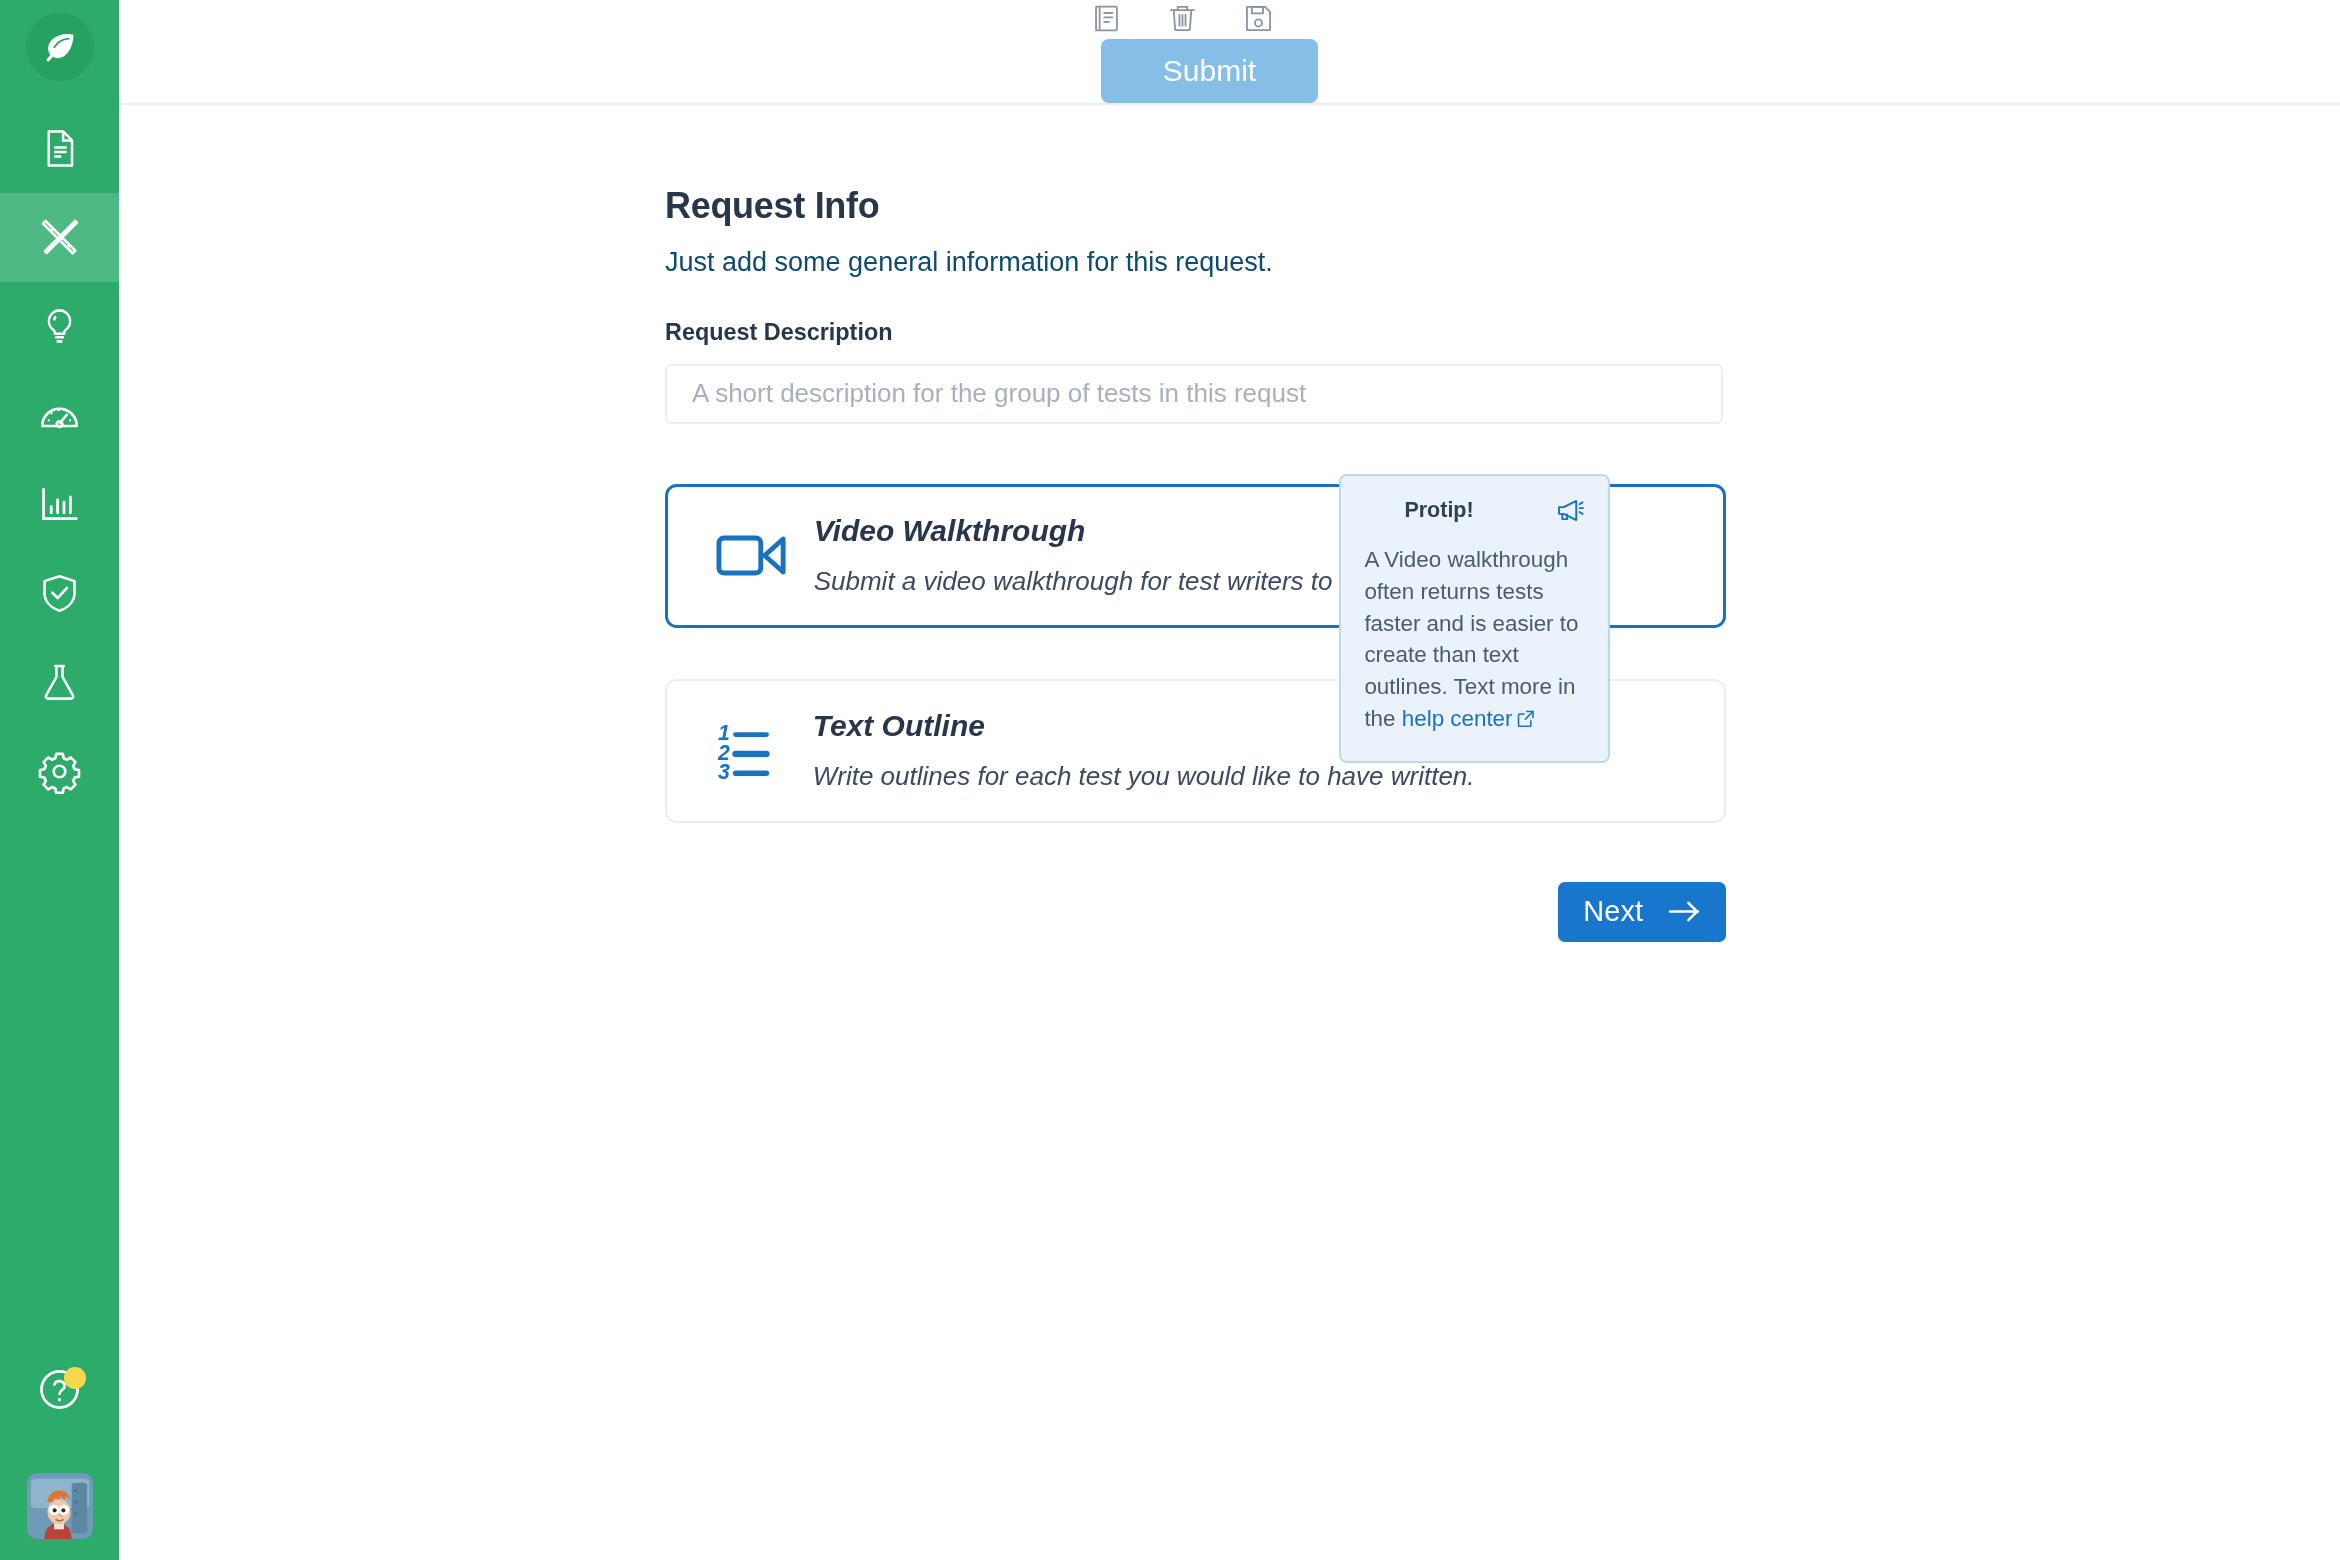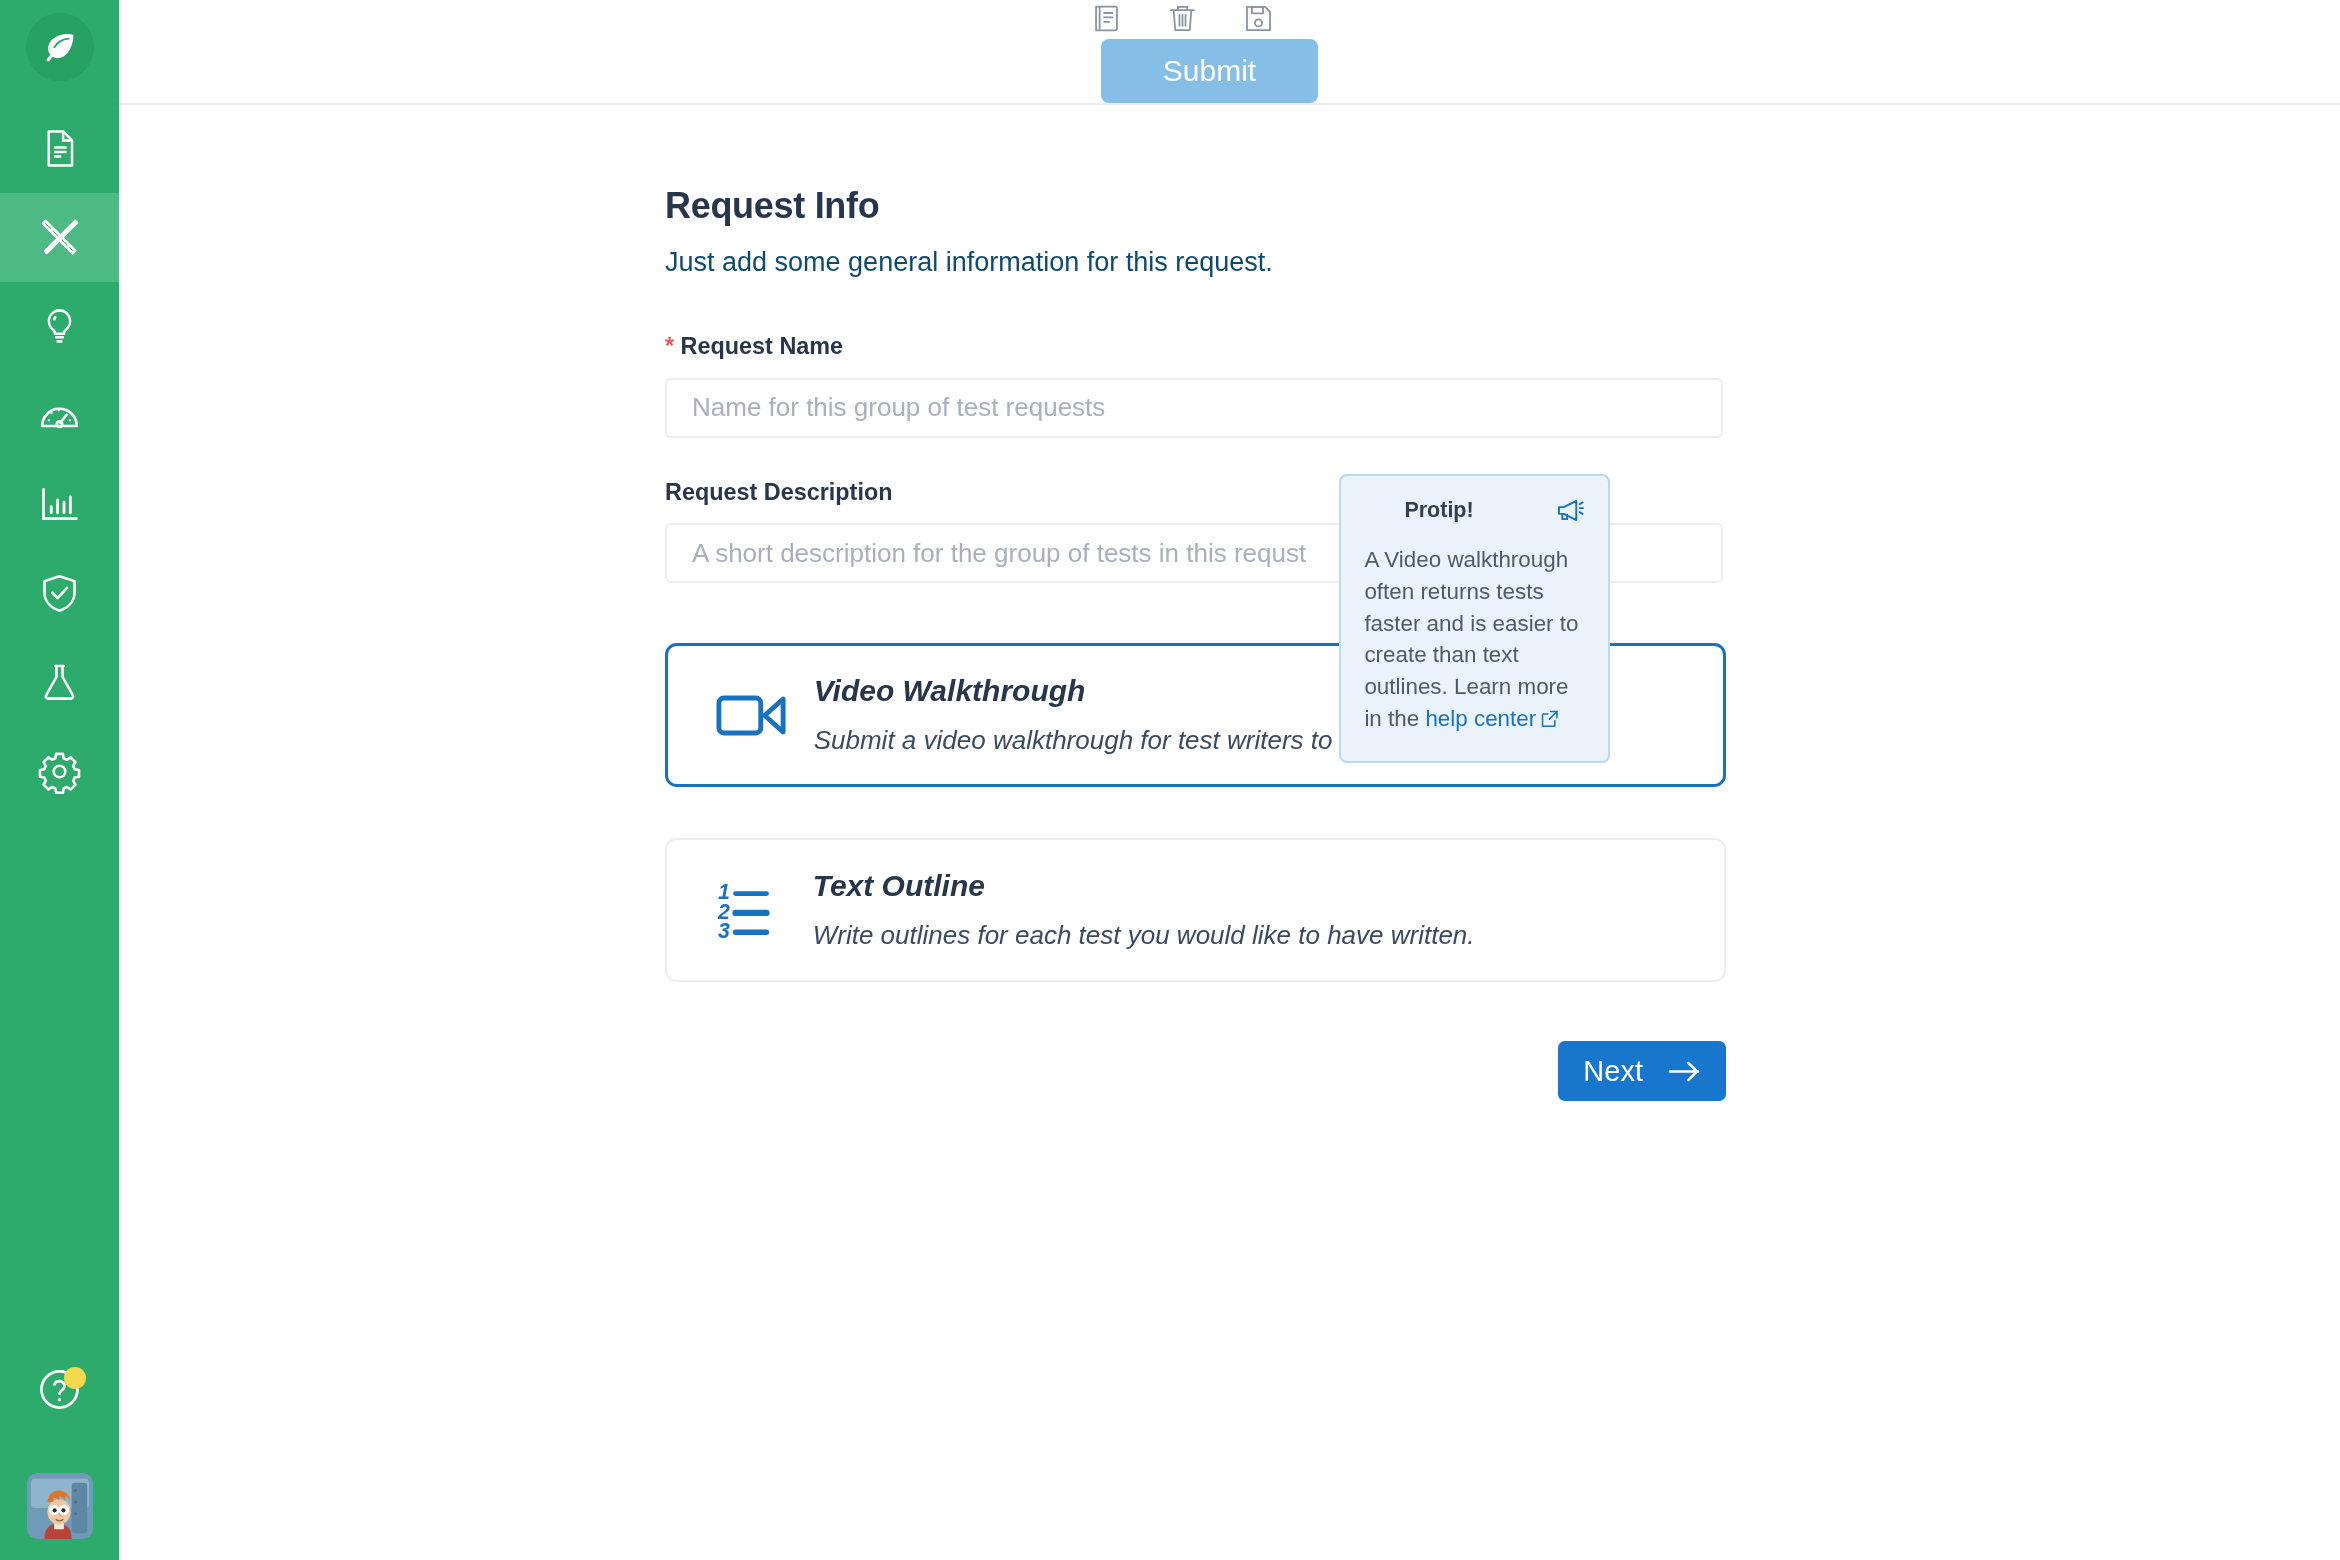--- a/index.html
+++ b/index.html
@@ -286,27 +286,20 @@
 
       </div>
       <button class="submit-btn">Submit</button>
     </div>
 
     <div class="content">
 
       <div class="page-title">Request Info</div>
       <div class="page-sub">Just add some general information for this request.</div>
 
-      <div class="field">
-        <div class="field-label">
-          <span class="req-star">*</span>
-          <span>Request Name</span>
-        </div>
-        <input class="text-input" type="text" placeholder="Name for this group of test requests" style="">
-      </div>
 
       <div class="field desc">
         <div class="field-label">Request Description</div>
         <input class="text-input" type="text" placeholder="A short description for the group of tests in this requst" style="">
       </div>
 
       <div class="cards">
 
         <div class="opt-card selected">
           <div class="opt-icon">
@@ -353,21 +346,21 @@
       <div class="protip">
         <div class="protip-head">
           <span class="protip-title">Protip!</span>
           <svg width="29" height="25" viewBox="0 0 30 26" fill="none" stroke="#1872c0" stroke-width="2">
             <path d="M3 9.5h5l13-6.5v20l-13-6.5H3z" stroke-linejoin="round"></path>
             <path d="M6.5 16.5v5.5h5v-5.5" stroke-linejoin="round"></path>
             <path d="M24.5 10.5h3.5M24.5 6.5l3-2M24.5 14.5l3 2" stroke-linecap="round"></path>
           </svg>
         </div>
         <div class="protip-body">
-          <span>A Video walkthrough often returns tests faster and is easier to create than text outlines. Learn more in the </span><a class="protip-link">help center</a><span class="ext-icon">
+          <span>A Video walkthrough often returns tests faster and is easier to create than text outlines. Text more in the </span><a class="protip-link">help center</a><span class="ext-icon">
             <svg width="19.5" height="19.5" viewBox="0 0 20 20" fill="none" stroke="#1872c0" stroke-width="1.6">
               <path d="M11 2.6h6.4V9" stroke-linecap="round" stroke-linejoin="round"></path>
               <path d="M17.4 2.6L9.6 10.4" stroke-linecap="round"></path>
               <path d="M15.2 11.6v5.2a.9.9 0 01-.9.9H3.5a.9.9 0 01-.9-.9V6a.9.9 0 01.9-.9h5.2" stroke-linejoin="round"></path>
             </svg>
           </span>
         </div>
       </div>
 
     </div>

